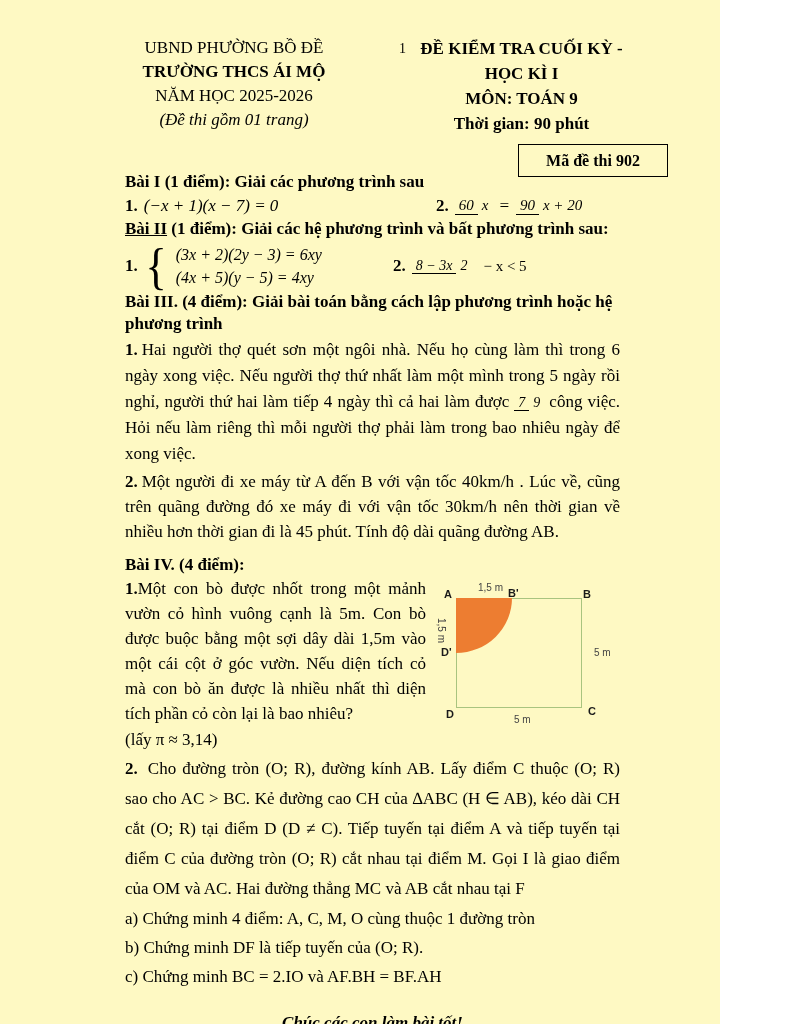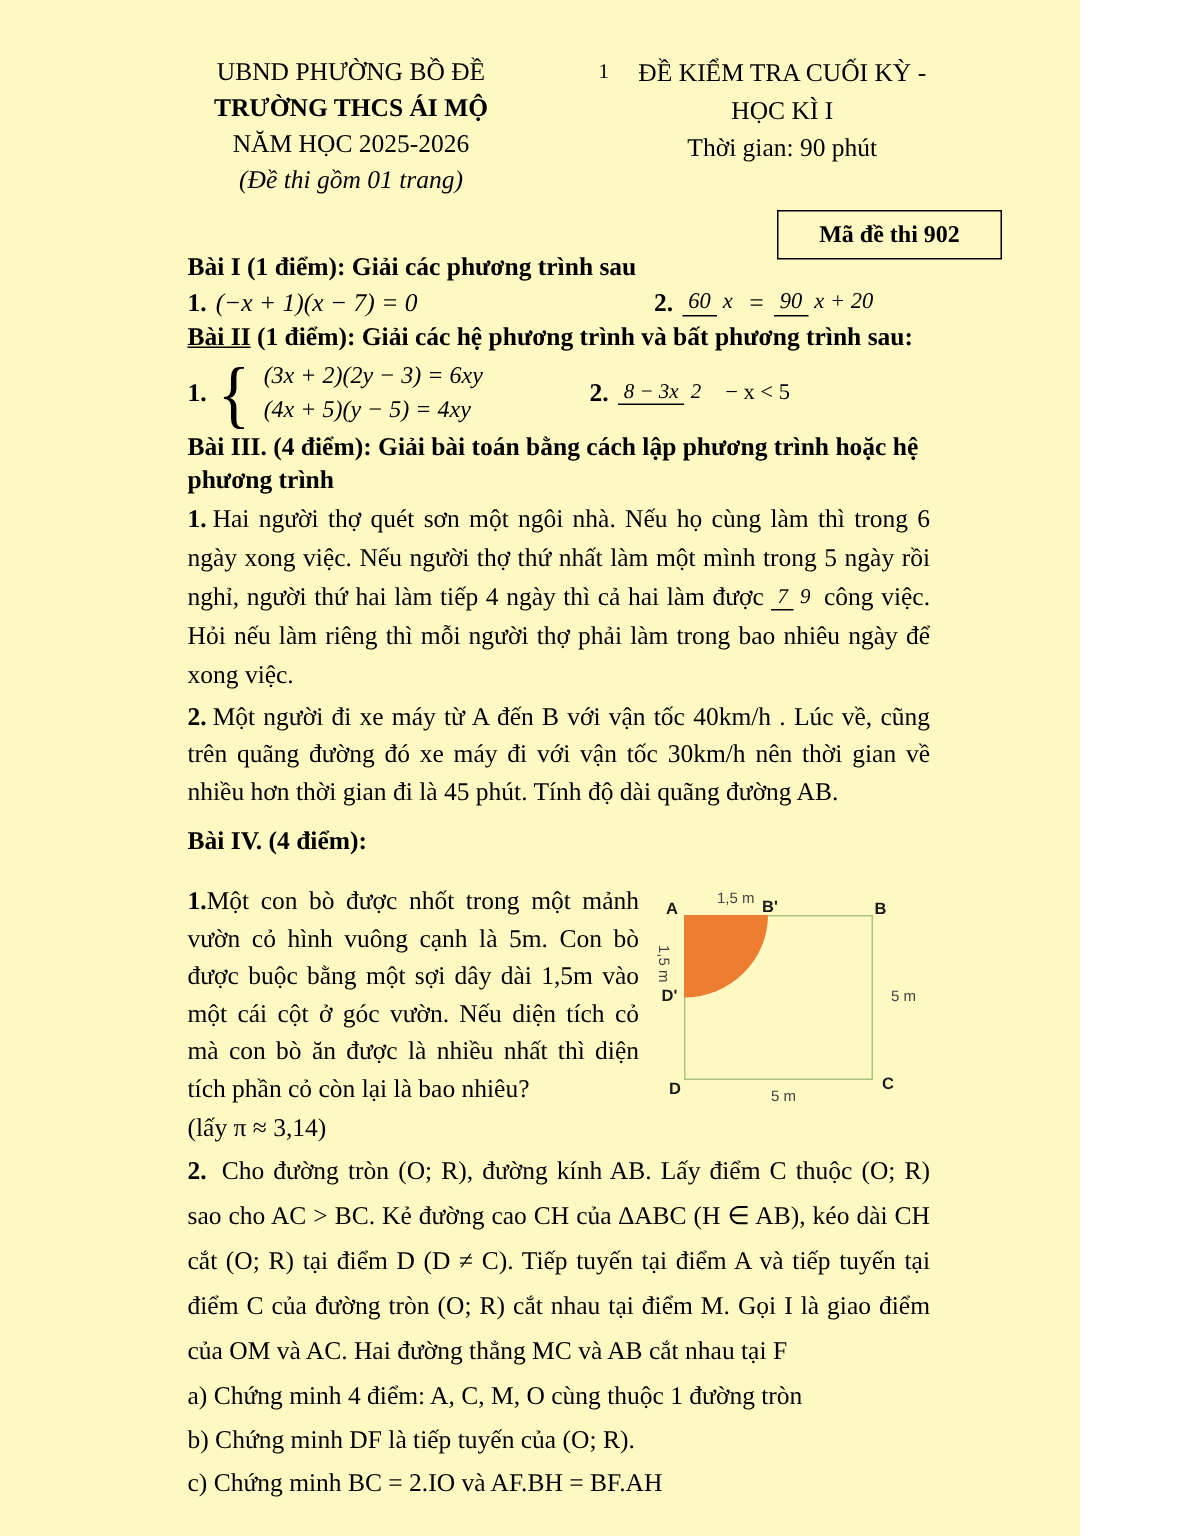--- a/index.html
+++ b/index.html
@@ -8,21 +8,21 @@
     font-family:"Liberation Serif", serif; font-size:17px; color:#000;
     overflow:hidden; box-sizing:border-box;
   }
   .bold { font-weight:bold; }
   .italic { font-style:italic; }
 
   
   .header { display:flex; padding:36px 97px 0 118px; }
   .header-left { width:232px; text-align:center; line-height:24px; }
   .page-marker { width:70px; text-align:right; font-size:14px; padding-top:5px; box-sizing:border-box; padding-right:14px; }
-  .header-right { flex:1; text-align:center; line-height:25px; font-weight:normal; }
+  .header-right { flex:1; text-align:center; line-height:25px; font-weight:bold; }
 
   .code-row { display:flex; justify-content:flex-end; padding-right:52px; margin-top:8px; height:33px; margin-bottom:-8px; }
   .code-box { width:150px; border:1.5px solid #000; text-align:center; font-weight:bold; font-size:16px;
               display:flex; align-items:center; justify-content:center; box-sizing:border-box; }
 
   
   .content { margin:0 100px 0 125px; }
   .sec-heading { font-weight:bold; line-height:22px; margin-top:2px; }
   .underlined { text-decoration:underline; }
 
@@ -43,21 +43,21 @@
   .brace { font-size:50px; font-weight:400; line-height:46px; margin-right:2px; transform:scaleX(.9); }
   .sys { display:inline-flex; flex-direction:column; line-height:23px; font-size:16px; font-style:italic; }
 
   .ineq-rest { font-size:15px; margin-left:6px; }
 
   .para { text-align:justify; line-height:26px; margin-top:2px; }
   .para .lbl { margin-right:4px; }
   .para-tight { line-height:25px; }
 
   
-  .bai4-row { display:flex; gap:16px; margin-top:16px; }
+  .bai4-row { display:flex; gap:16px; margin-top:0; }
   .bai4-text { width:378px; text-align:justify; line-height:25px; }
   .pi-note { margin-top:1px; text-align:left; }
 
   .fig-wrap { position:relative; width:178px; height:150px; flex-shrink:0; margin-top:6px;
               font-family:"Liberation Sans", sans-serif; }
   .fig-square { position:absolute; left:14px; top:16px; width:126px; height:110px; border:1.5px solid #a9c47f; box-sizing:border-box; }
   .fig-arc { position:absolute; left:-1px; top:-1px; width:56px; height:55px; background:#ed7d31; border-radius:0 0 100% 0; }
   .vlabel { position:absolute; font-size:11px; font-weight:bold; color:#1a1a1a; }
   .dlabel { position:absolute; font-size:10px; color:#444; }
   .dlabel.vert { writing-mode:vertical-rl; }
@@ -73,20 +73,21 @@
   <div class="header">
     <div class="header-left">
       <div>UBND PHƯỜNG BỒ ĐỀ</div>
       <div class="bold">TRƯỜNG THCS ÁI MỘ</div>
       <div>NĂM HỌC 2025-2026</div>
       <div class="italic">(Đề thi gồm 01 trang)</div>
     </div>
     <div class="page-marker">1</div>
     <div class="header-right">
       <div>ĐỀ KIỂM TRA CUỐI KỲ -  HỌC KÌ I</div>
+      <div>MÔN: TOÁN 9</div>
       <div>Thời gian: 90 phút</div>
     </div>
   </div>
 
   <div class="code-row">
     <div class="code-box">Mã đề thi 902</div>
   </div>
 
   <div class="content">
 

